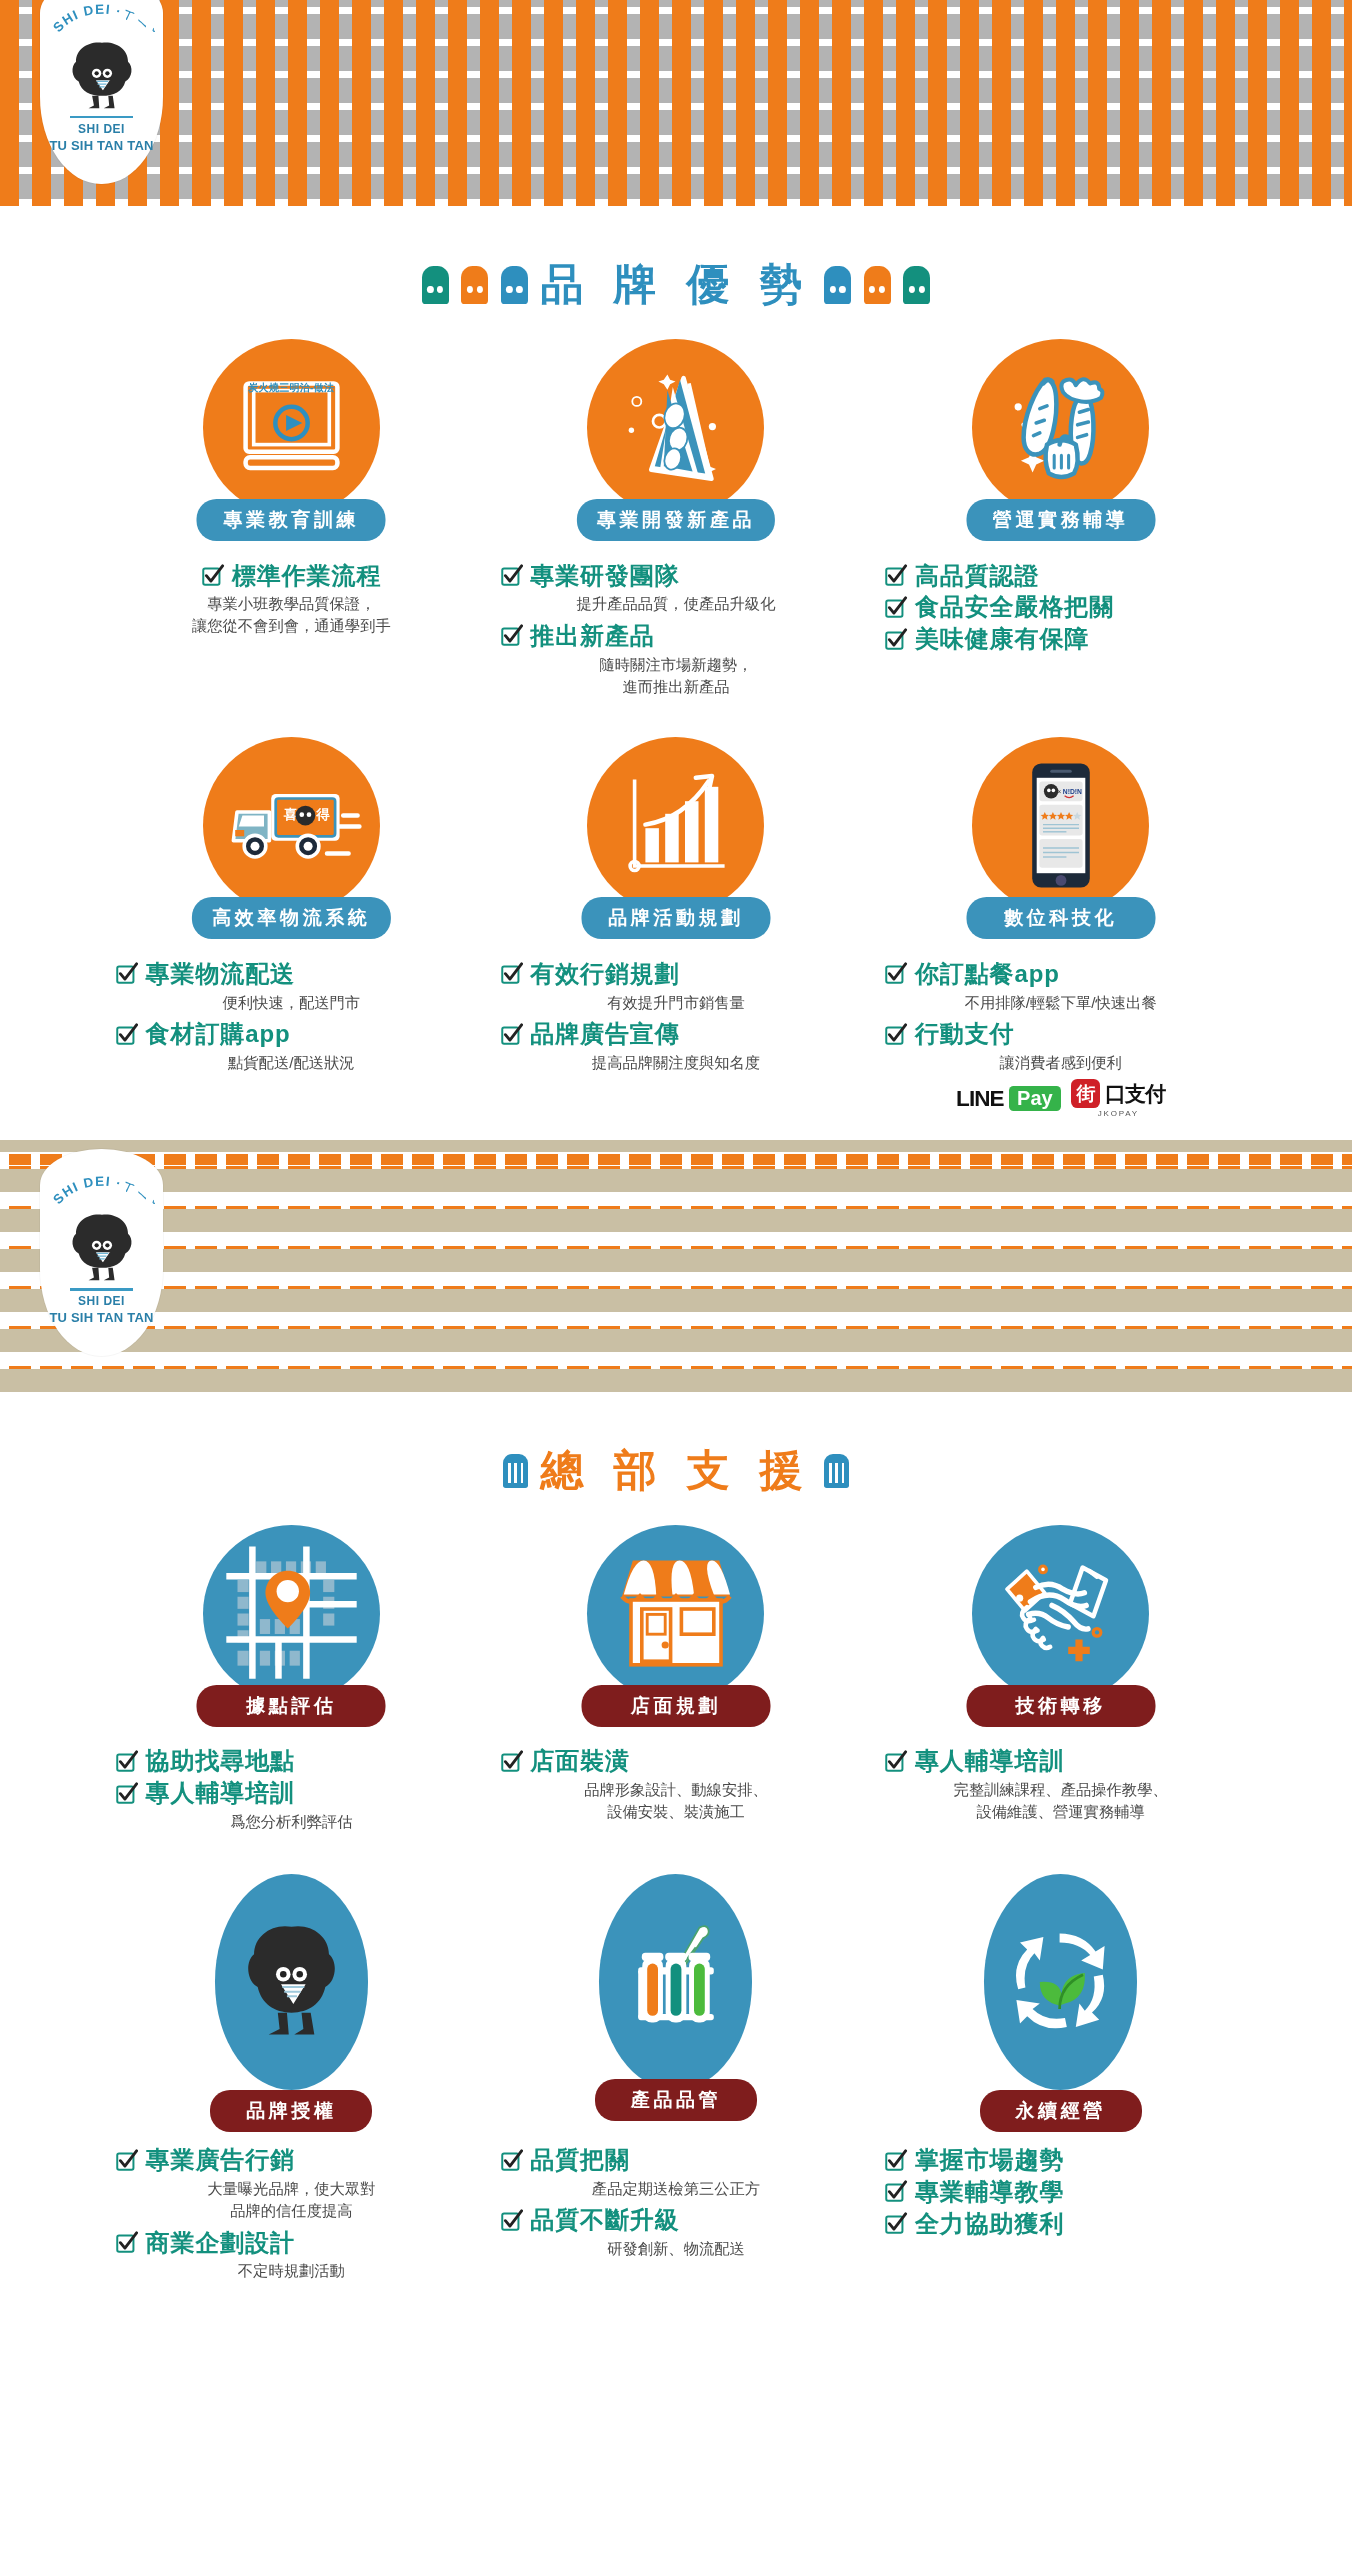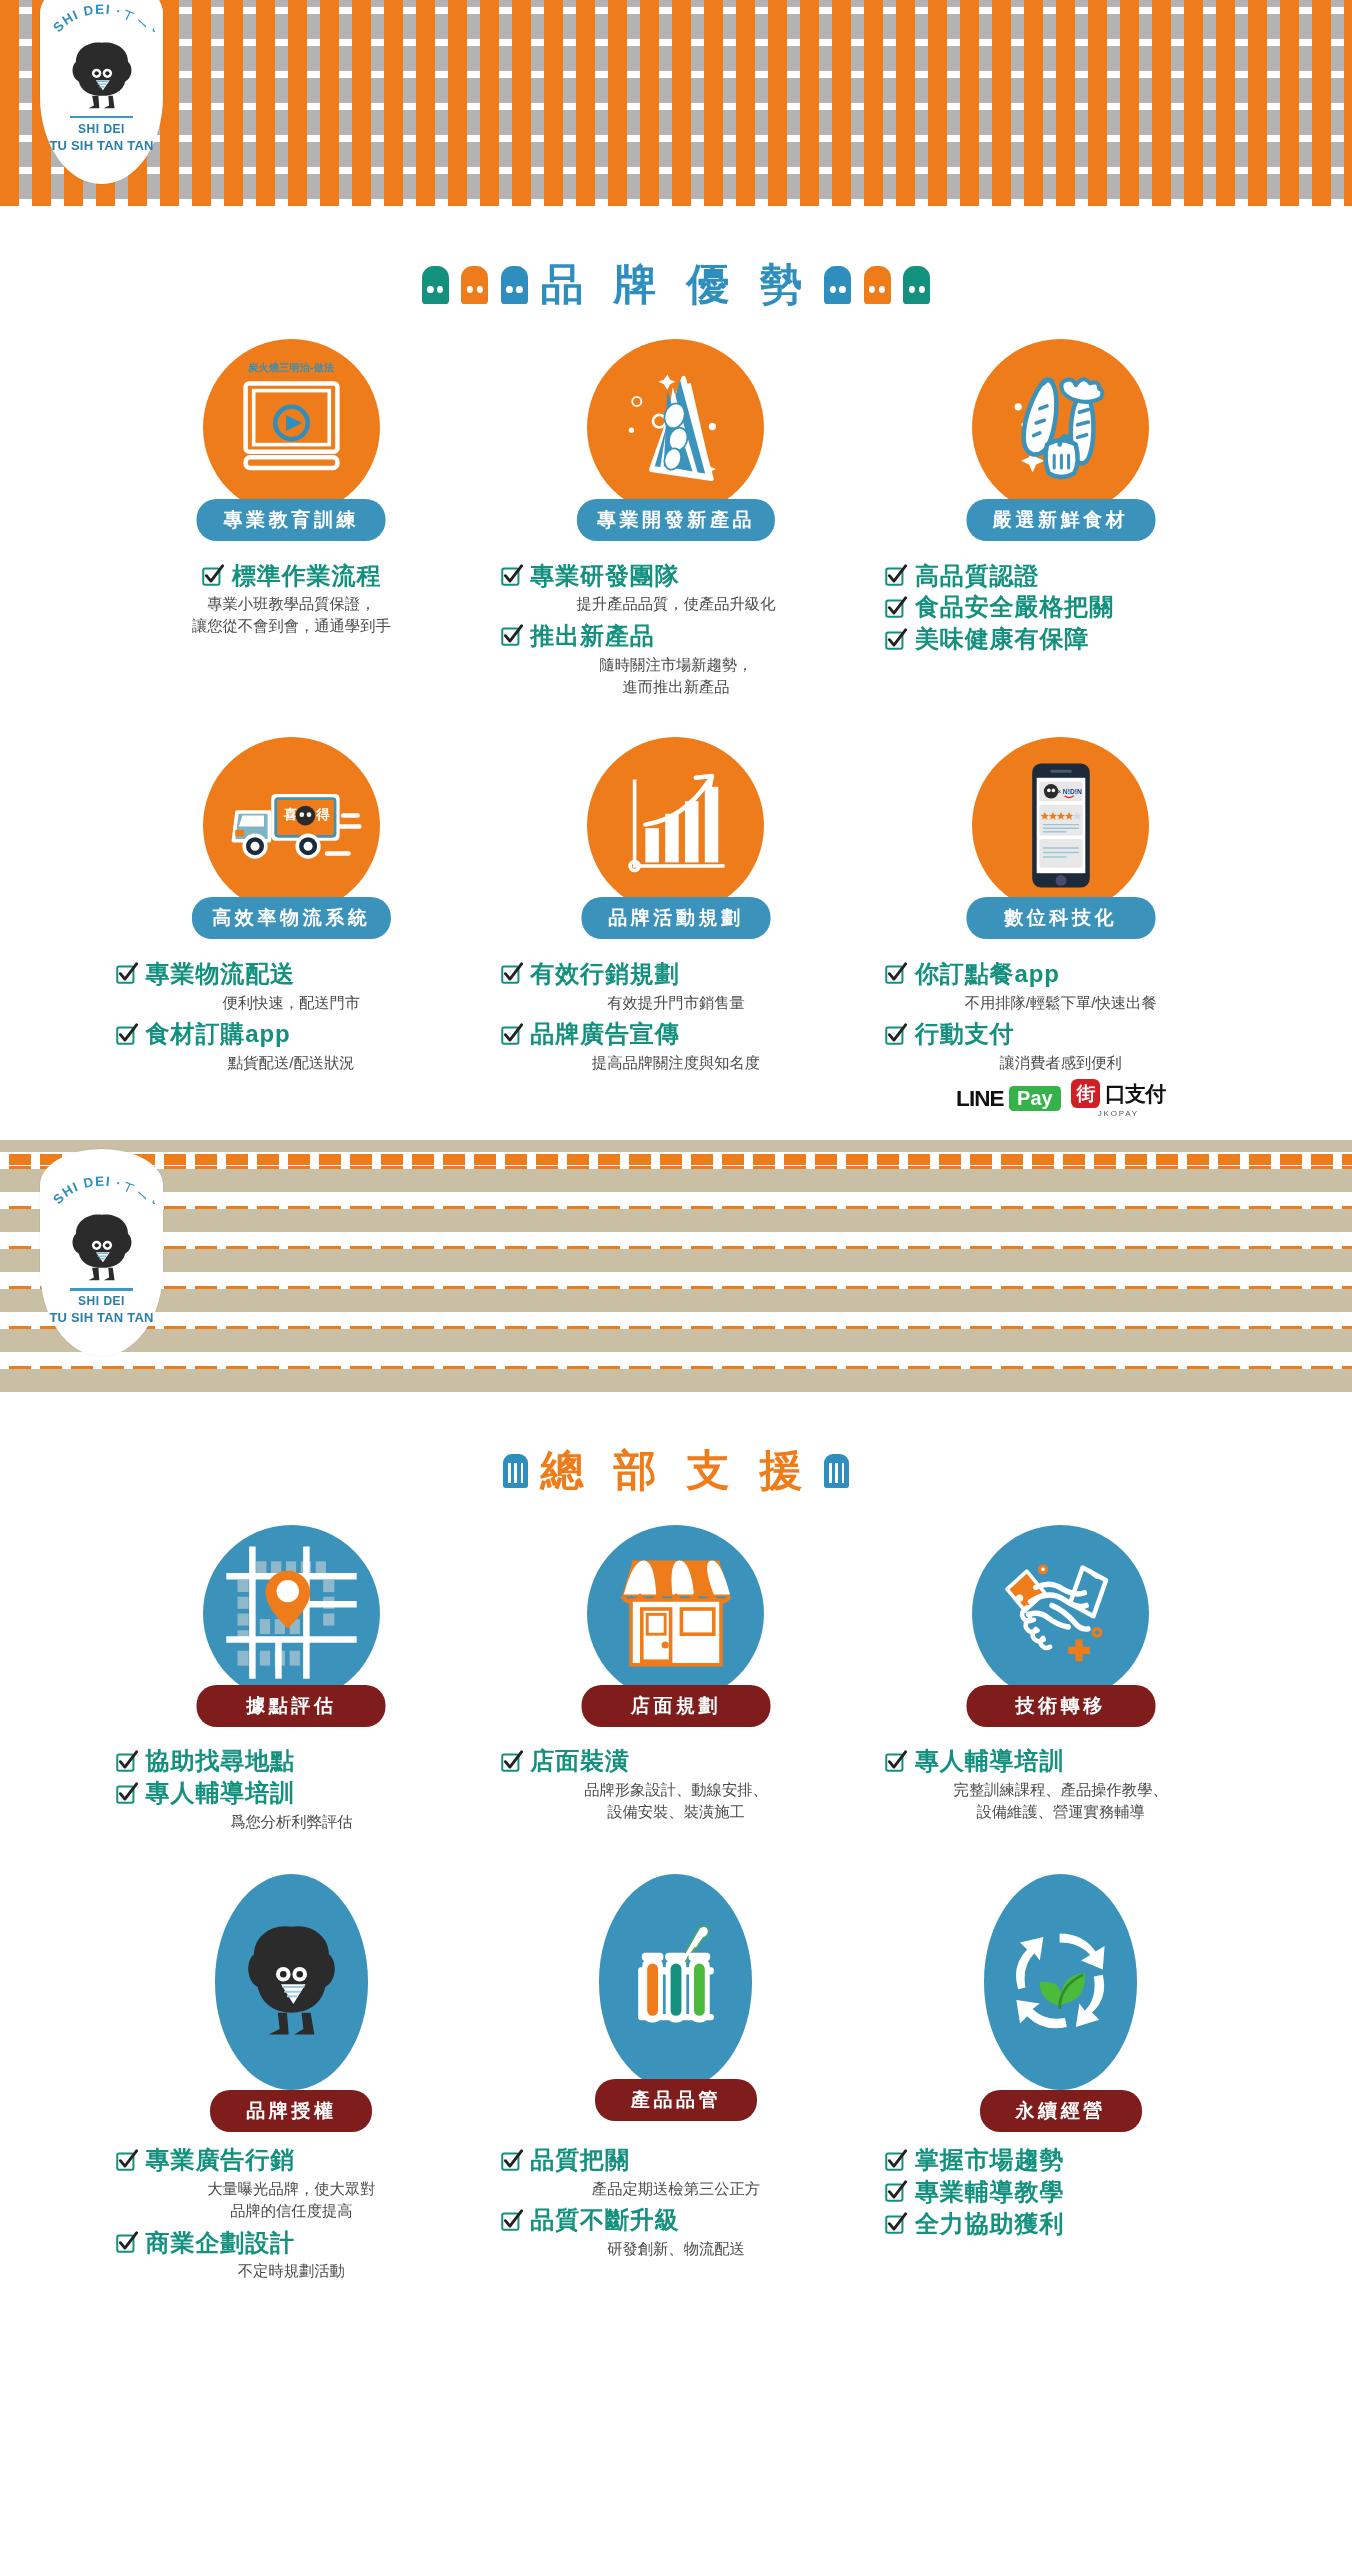--- a/index.html
+++ b/index.html
@@ -223,21 +223,21 @@
   <div class="card al-center">
     <div class="icon-wrap">
       <div class="circle c-orange">
         <svg viewBox="0 0 130 110" width="117" height="99">
           <rect x="14" y="6" width="102" height="76" rx="4" fill="none" stroke="#fff" stroke-width="5"></rect>
           <rect x="23" y="14" width="84" height="60" fill="none" stroke="#fff" stroke-width="4"></rect>
           <rect x="14" y="88" width="102" height="12" rx="5" fill="none" stroke="#fff" stroke-width="5"></rect>
           <circle cx="65" cy="50" r="18" fill="none" stroke="#2e8fbe" stroke-width="5"></circle>
           <path d="M59,41 L77,50 L59,59 Z" fill="#2e8fbe"></path>
         </svg>
-        <div style="position:absolute;top:22px;left:0;right:0;text-align:center;font-size:10px;font-weight:bold;color:#2e8fbe;letter-spacing:0.3px;">炭火燒三明治-做法</div>
+        <div style="position:absolute;top:42px;left:0;right:0;text-align:center;font-size:10px;font-weight:bold;color:#2e8fbe;letter-spacing:0.3px;">炭火燒三明治-做法</div>
       </div>
       <div class="pill p-blue">專業教育訓練</div>
     </div>
     <div class="bullets">
       <div class="bullet-row">
         <span class="chk">
           <svg viewBox="0 0 26 26" width="23.4" height="23.4">
               <rect x="2.5" y="5" width="18" height="18" rx="2" fill="none" stroke="#13907e" stroke-width="2.2"></rect>
               <path d="M6,13 L11,19 L24,2" fill="none" stroke="#222" stroke-width="3.2" stroke-linecap="round" stroke-linejoin="round"></path>
             </svg>
@@ -307,21 +307,21 @@
           <path d="M56,26 q6,-7 10,-2" fill="none" stroke="#3b93bb" stroke-width="5" stroke-linecap="round"></path>
           <path d="M52,54 l8,-3 M48,70 l9,-3 M45,84 l7,-3" stroke="#3b93bb" stroke-width="4" stroke-linecap="round"></path>
           <path d="M96,42 C88,48 84,76 88,100 C91,118 103,120 108,104 C114,84 112,52 106,42 Z" fill="#fff" stroke="#3b93bb" stroke-width="5"></path>
           <path d="M78,24 q10,-6 14,4 q8,-12 16,-2 q10,-4 10,6 q6,2 2,10 q-10,6 -22,4 q-14,-2 -20,-10 q-4,-8 0,-12 z" fill="#fff" stroke="#3b93bb" stroke-width="4.5" stroke-linejoin="round"></path>
           <path d="M96,58 l10,-3 M94,72 l12,-3 M94,86 l10,-3" stroke="#3b93bb" stroke-width="4" stroke-linecap="round"></path>
           <path d="M60,94 q16,-10 32,0 q5,20 -2,32 q-14,8 -28,0 q-6,-14 -2,-32 z" fill="#fff" stroke="#3b93bb" stroke-width="5" stroke-linejoin="round"></path>
           <path d="M74,94 q2,-12 10,-8" fill="none" stroke="#3b93bb" stroke-width="5" stroke-linecap="round"></path>
           <path d="M68,106 l0,14 M76,106 l0,14 M84,106 l0,14" stroke="#3b93bb" stroke-width="3.4" stroke-linecap="round"></path>
         </svg>
       </div>
-      <div class="pill p-blue">嚴選新鮮食材</div>
+      <div class="pill p-blue">營運實務輔導</div>
     </div>
     <div class="bullets">
       <div class="bullet-row">
         <span class="chk">
           <svg viewBox="0 0 26 26" width="23.4" height="23.4">
               <rect x="2.5" y="5" width="18" height="18" rx="2" fill="none" stroke="#13907e" stroke-width="2.2"></rect>
               <path d="M6,13 L11,19 L24,2" fill="none" stroke="#222" stroke-width="3.2" stroke-linecap="round" stroke-linejoin="round"></path>
             </svg>
         </span>
         <span class="b-title">高品質認證</span>

